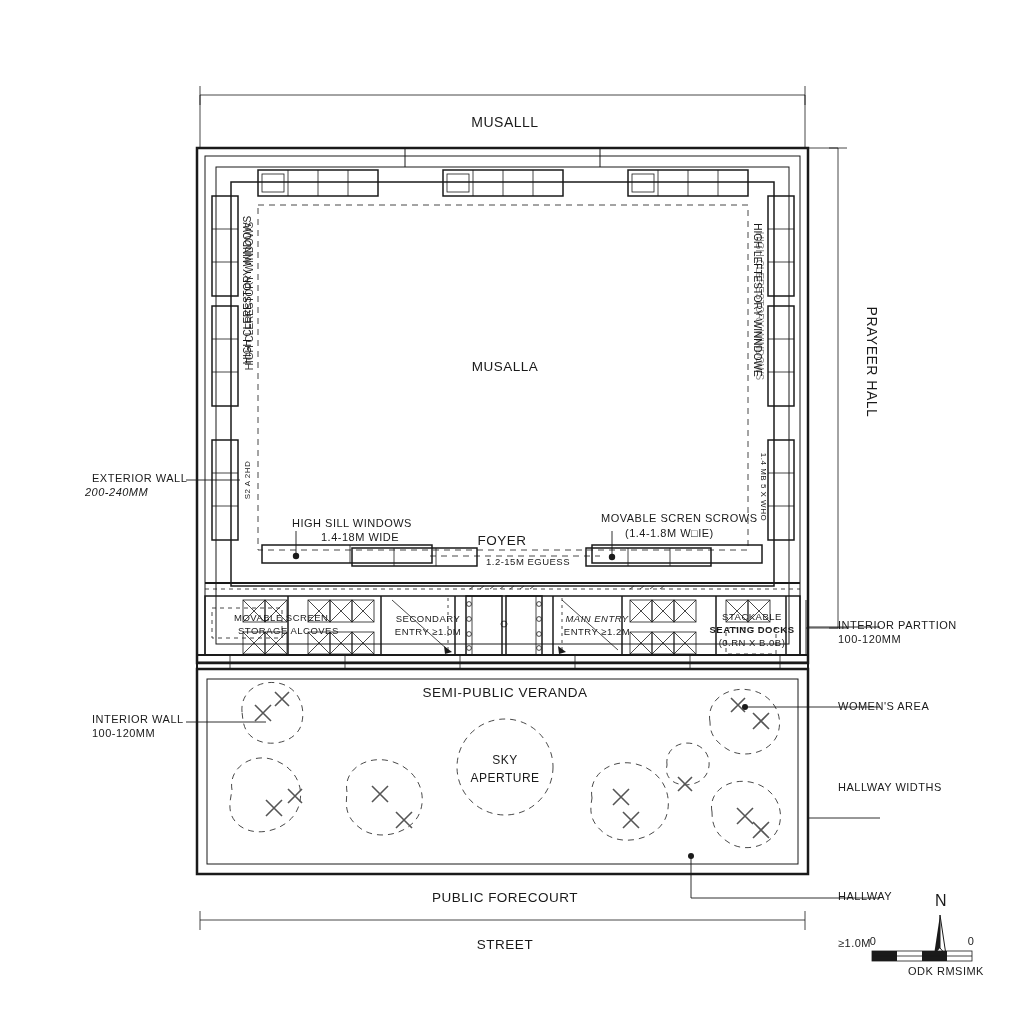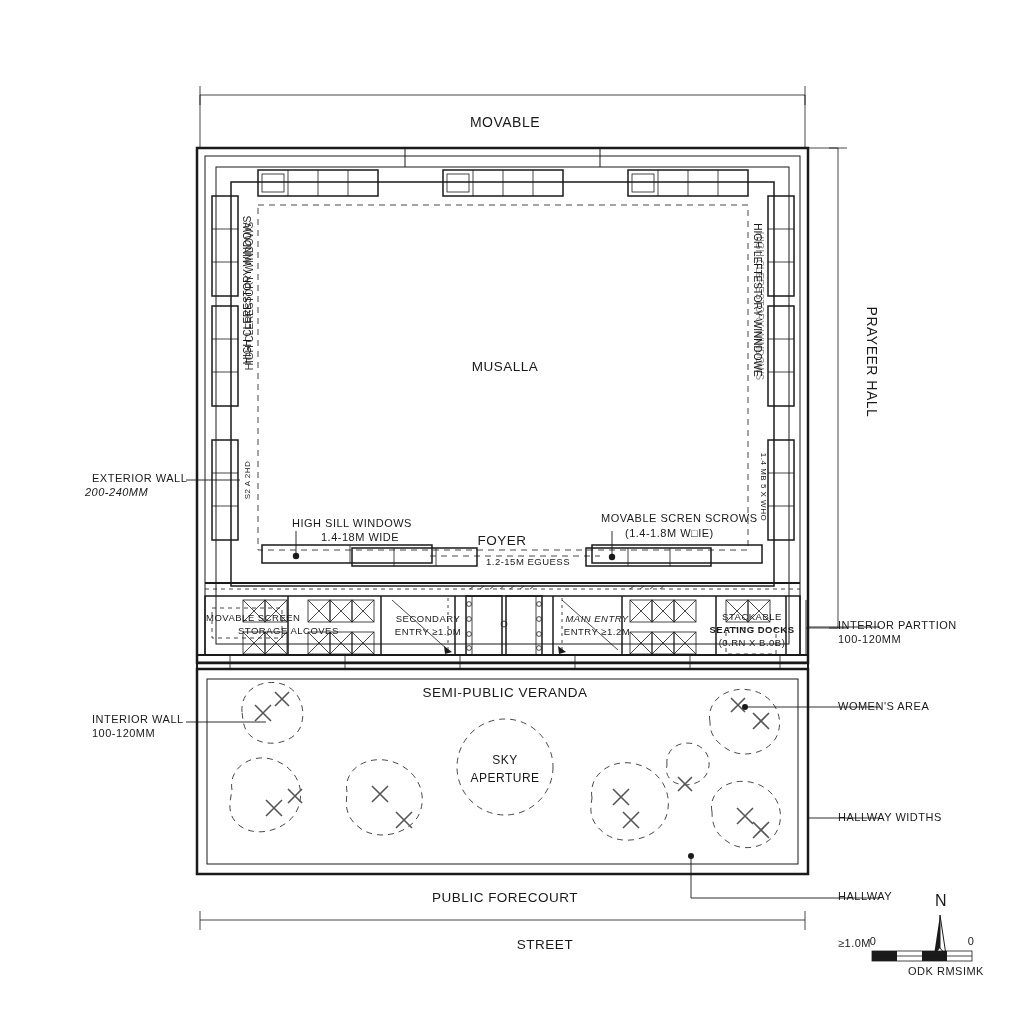--- a/index.html
+++ b/index.html
@@ -307,23 +307,23 @@
   </g>
 
   <g>
     <rect class="s thin" x="872" y="951" width="100" height="10" fill="#ffffff"></rect>
     <rect x="872" y="951" width="25" height="10" fill="#1a1a1a"></rect>
     <rect x="922" y="951" width="25" height="10" fill="#1a1a1a"></rect>
     <line class="s thin" x1="872" y1="956" x2="972" y2="956"></line>
   </g>
 </svg>
 
-<div class="lbl c t-title" style="left:505px;top:122px;">MOVABLE</div>
+<div class="lbl c t-title" style="left:505px;top:122px;">MUSALLL</div>
 <div class="lbl c t-title vert-r" style="left:872px;top:362px;">PRAYEER HALL</div>
-<div class="lbl c t-room" style="left:505px;top:944px;margin-left:40px;">STREET</div>
+<div class="lbl c t-room" style="left:505px;top:944px;">STREET</div>
 
 <div class="lbl c t-room" style="left:505px;top:366px;">MUSALLA</div>
 <div class="lbl c t-room" style="left:502px;top:540px;">FOYER</div>
 <div class="lbl c t-room" style="left:505px;top:692px;">SEMI-PUBLIC VERANDA</div>
 <div class="lbl c t-note" style="left:505px;top:760px;font-size:12px;">SKY</div>
 <div class="lbl c t-note" style="left:505px;top:778px;font-size:12px;">APERTURE</div>
 <div class="lbl c t-room" style="left:505px;top:897px;">PUBLIC FORECOURT</div>
 
 <div class="lbl c t-small vert-l" style="left:247px;top:290px;font-size:10px;letter-spacing:0;">HIGH CLERESTORY WINDOWS</div>
 <div class="lbl c t-small vert-l ghost" style="left:249px;top:296px;font-size:10px;letter-spacing:0;">HIGH CLERESTORY WINDOWS</div>
@@ -334,42 +334,42 @@
 <div class="lbl c t-tiny vert-r" style="left:763px;top:487px;">1.4 MB 5 X WHO</div>
 
 <div class="lbl c t-small" style="left:520px;top:561px;margin-left:8px;">1.2-15M EGUESS</div>
 
 <div class="lbl t-note" style="left:292px;top:517px;">HIGH SILL WINDOWS</div>
 <div class="lbl t-note" style="left:301px;top:531px;margin-left:20px;">1.4-18M WIDE</div>
 
 <div class="lbl t-note" style="left:601px;top:512px;">MOVABLE SCREN SCROWS</div>
 <div class="lbl t-note" style="left:625px;top:527px;">(1.4-1.8M W□IE)</div>
 
-<div class="lbl t-small" style="left:206px;top:612px;">MOVABLE SCREEN</div>
+<div class="lbl t-small" style="left:234px;top:612px;">MOVABLE SCREEN</div>
 <div class="lbl t-small" style="left:218px;top:625px;padding-left:20px;">STORAGE ALCOVES</div>
 
 <div class="lbl c t-small" style="left:428px;top:618px;">SECONDARY</div>
 <div class="lbl c t-small" style="left:428px;top:631px;">ENTRY ≥1.0M</div>
 
 <div class="lbl c t-small" style="left:597px;top:618px;font-style:italic;">MAIN ENTRY</div>
 <div class="lbl c t-small" style="left:597px;top:631px;">ENTRY ≥1.2M</div>
 
 <div class="lbl c t-small" style="left:752px;top:616px;">STACKABLE</div>
 <div class="lbl c t-small" style="left:752px;top:629px;font-weight:bold;">SEATING DOCKS</div>
 <div class="lbl c t-small" style="left:752px;top:642px;text-align:center;">(0.RN X B.0B)</div>
 
 <div class="lbl t-note" style="left:92px;top:472px;">EXTERIOR WALL</div>
 <div class="lbl t-note" style="left:85px;top:486px;font-style:italic;">200-240MM</div>
 <div class="lbl t-note" style="left:92px;top:713px;">INTERIOR WALL</div>
 <div class="lbl t-note" style="left:92px;top:727px;">100-120MM</div>
 
 <div class="lbl t-note" style="left:838px;top:619px;">INTERIOR PARTTION</div>
 <div class="lbl t-note" style="left:838px;top:633px;">100-120MM</div>
 <div class="lbl t-note" style="left:838px;top:700px;">WOMEN'S AREA</div>
-<div class="lbl t-note" style="left:838px;top:811px;">HALLWAY WIDTHS</div>
+<div class="lbl t-note" style="left:838px;top:781px;">HALLWAY WIDTHS</div>
 <div class="lbl t-note" style="left:838px;top:890px;">HALLWAY</div>
 <div class="lbl t-note" style="left:838px;top:937px;">≥1.0M</div>
 
 <div class="lbl c" style="left:941px;top:901px;font-size:16px;">N</div>
 
 <div class="lbl c t-note" style="left:873px;top:941px;">0</div>
 <div class="lbl c t-note" style="left:971px;top:941px;">0</div>
 <div class="lbl c t-note" style="left:946px;top:971px;">ODK RMSIMK</div>
 
 </body></html>

